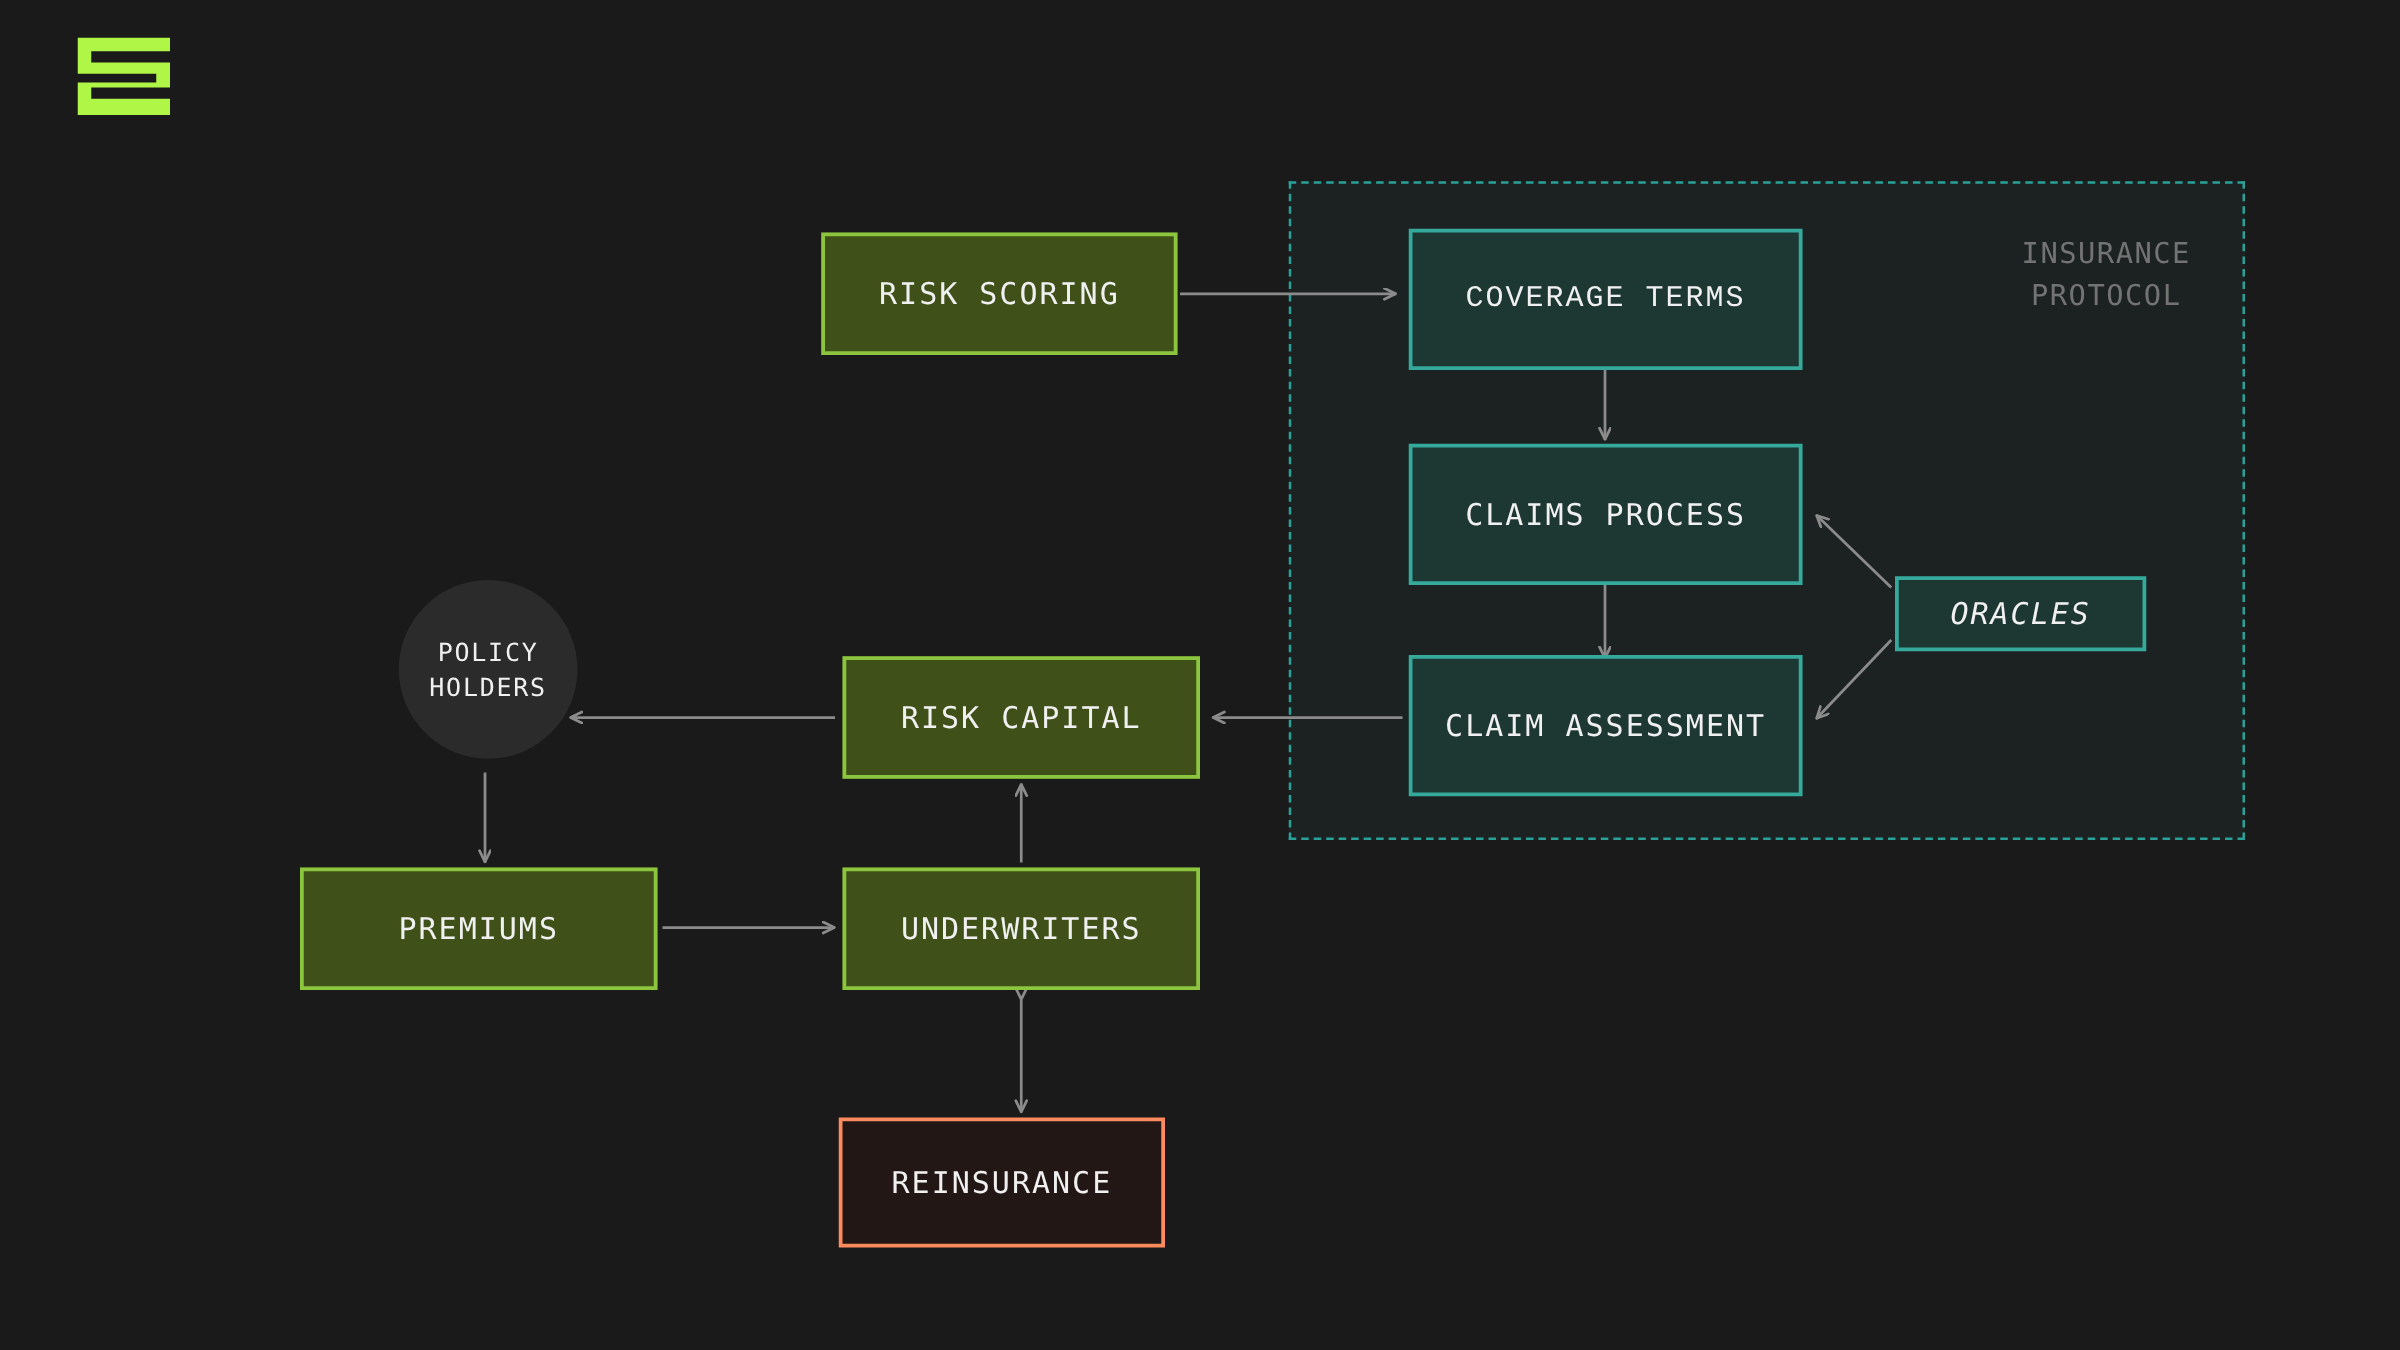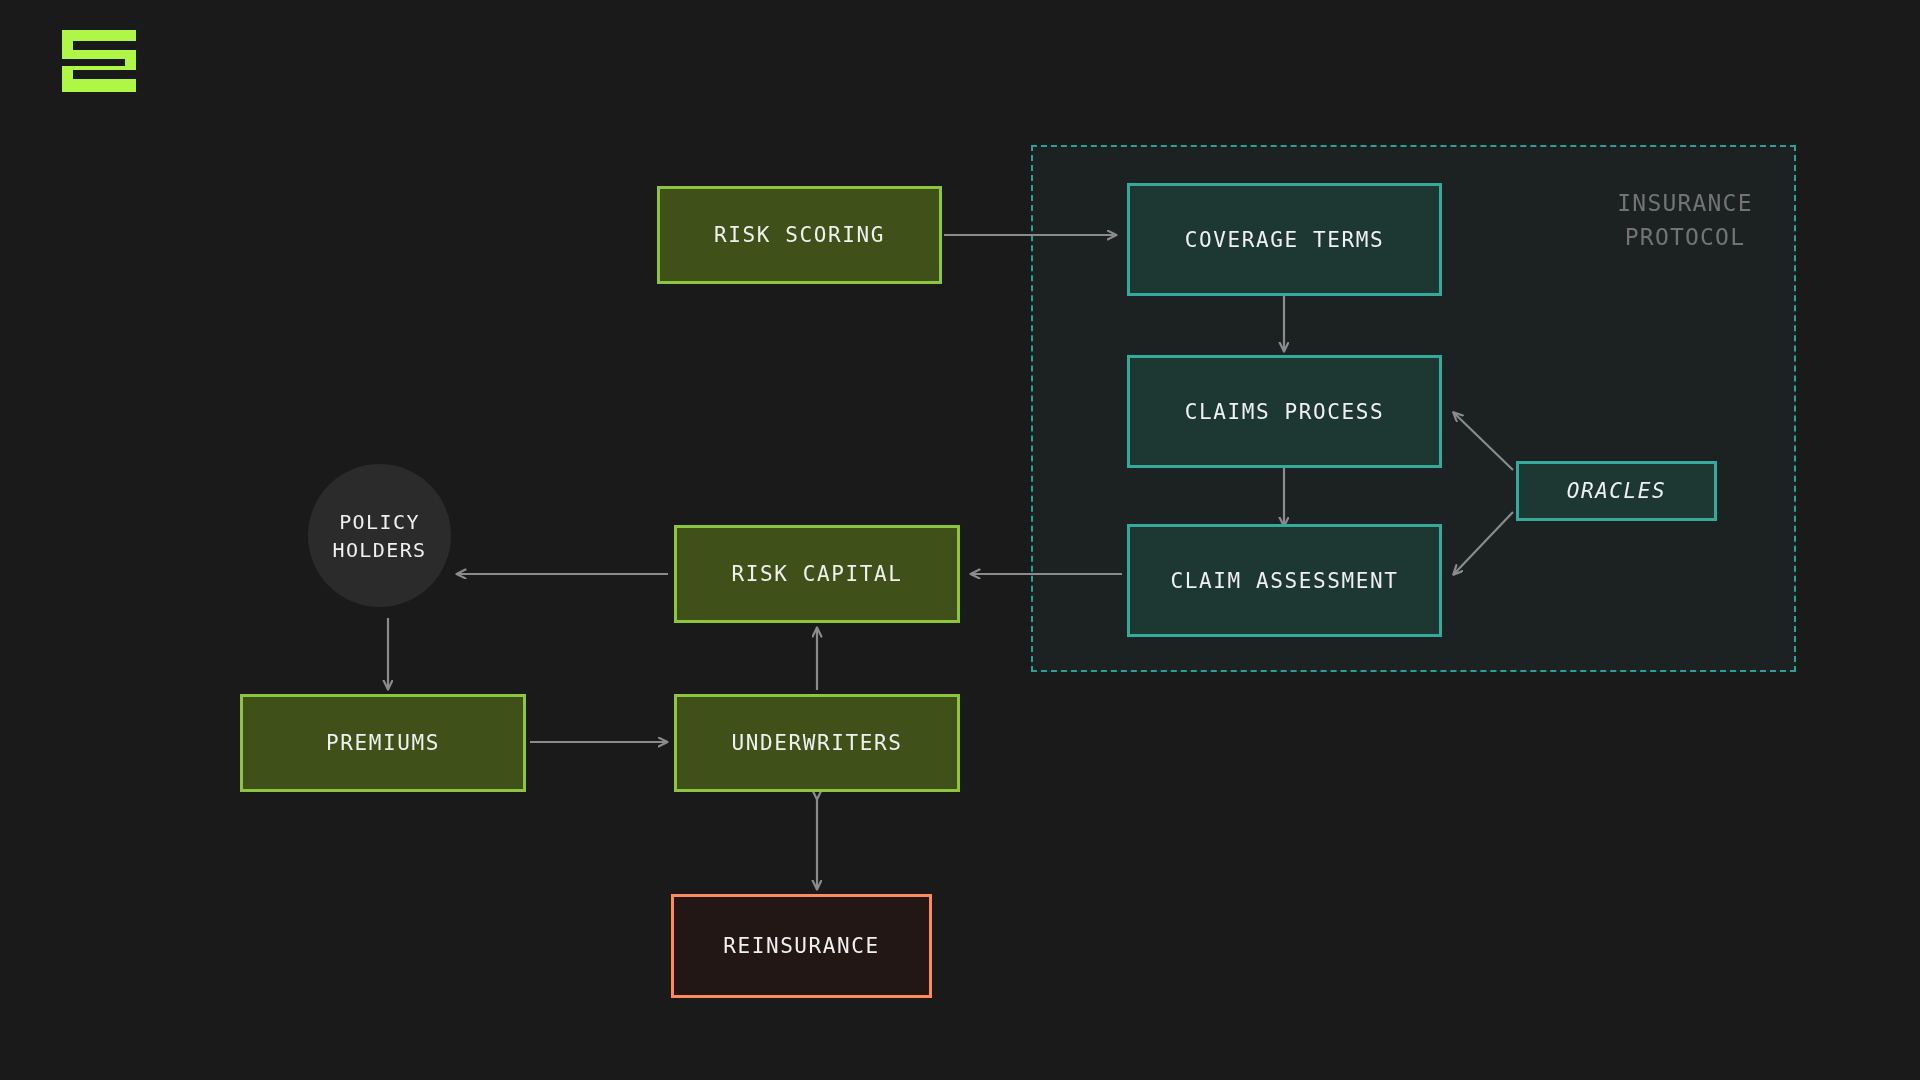--- a/index.html
+++ b/index.html
@@ -54,21 +54,21 @@
   }
 
   
   .node {
     position: absolute;
     box-sizing: border-box;
     display: flex;
     align-items: center;
     justify-content: center;
     color: #f0f0f0;
-    font-size: 21px;
+    font-size: 24px;
     letter-spacing: 1.6px;
     white-space: nowrap;
   }
   .node.green {
     background: #3f5119;
     border: 3px solid #8cc63f;
   }
   .node.teal {
     background: #1d3733;
     border: 3px solid #35a99b;
@@ -133,29 +133,29 @@
       <line x1="530" y1="742" x2="668" y2="742" marker-end="url(#ah)"></line>
 
       <line x1="817" y1="690" x2="817" y2="627" marker-end="url(#ah)"></line>
 
       <line x1="817" y1="800" x2="817" y2="890" marker-start="url(#ahs)" marker-end="url(#ah)"></line>
     </g>
   </svg>
 
   <div class="node green" style="left:657px; top:186px; width:285px; height:98px;">RISK SCORING</div>
 
-  <div class="node teal" style="left:1127px; top:183px; width:315px; height:113px;">COVERAGE TERMS</div>
+  <div class="node teal" style="left:1127px; top:183px; width:315px; height:113px;font-family:Liberation Mono, monospace;">COVERAGE TERMS</div>
 
   <div class="node teal" style="left:1127px; top:355px; width:315px; height:113px;">CLAIMS PROCESS</div>
 
   <div class="node teal" style="left:1127px; top:524px; width:315px; height:113px;">CLAIM ASSESSMENT</div>
 
   <div class="node teal" style="left:1516px; top:461px; width:201px; height:60px;font-style:italic;">ORACLES</div>
 
-  <div class="node circle" style="left:308px; top:464px; width:143px; height:143px;">
+  <div class="node circle" style="left:319px; top:464px; width:143px; height:143px;">
     <span>POLICY</span>
     <span>HOLDERS</span>
   </div>
 
   <div class="node green" style="left:674px; top:525px; width:286px; height:98px;">RISK CAPITAL</div>
 
   <div class="node green" style="left:240px; top:694px; width:286px; height:98px;">PREMIUMS</div>
 
   <div class="node green" style="left:674px; top:694px; width:286px; height:98px;">UNDERWRITERS</div>
 

